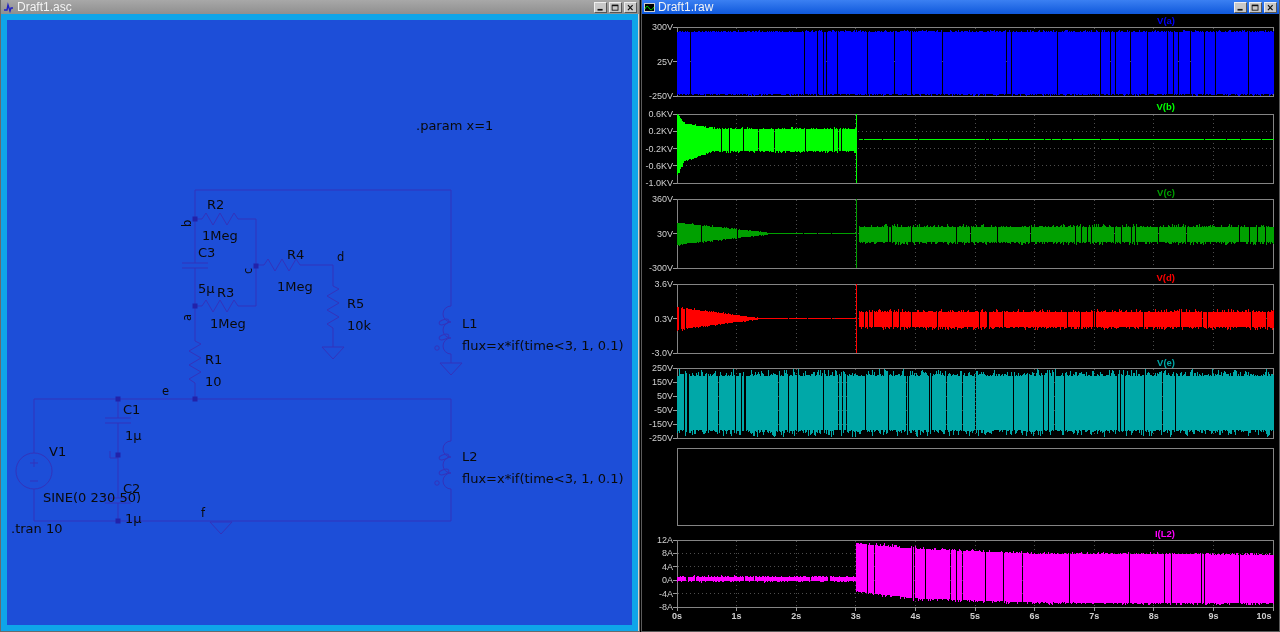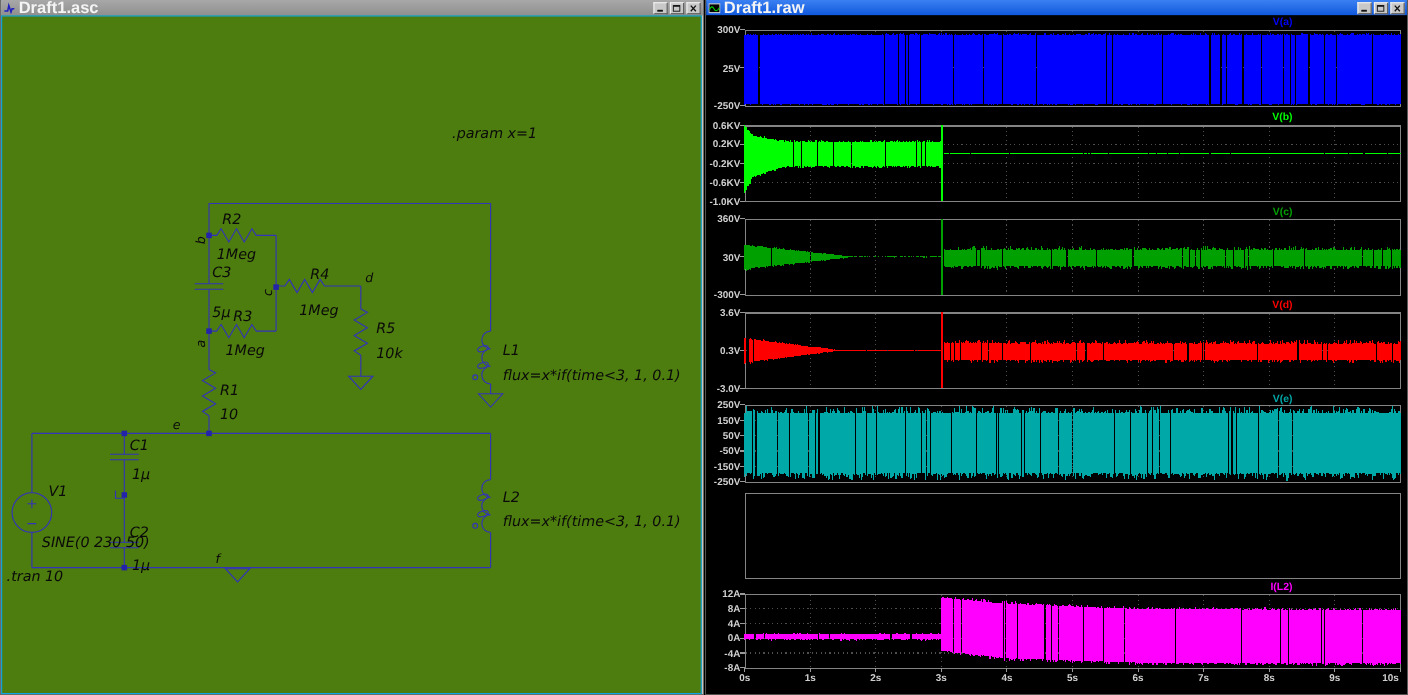--- a/index.html
+++ b/index.html
@@ -3,32 +3,32 @@
 <meta charset="utf-8">
 <style>
   * { margin:0; padding:0; box-sizing:border-box; }
   html,body { width:1280px; height:632px; overflow:hidden; background:#000; font-family:"Liberation Sans",sans-serif; }
   .window { position:absolute; top:0; height:632px; }
   #win-left  { left:0; width:640px; background:#d4d0c8; box-shadow:inset 0 0 0 1px #6a6a6a; }
   #win-right { left:641px; width:639px; background:#000; box-shadow:inset 0 0 0 1px #5a5a5a; }
   .titlebar { position:absolute; top:0; left:1px; right:1px; height:14px; display:flex; align-items:center; padding:0 2px; gap:3px; }
   .titlebar.inactive { background:linear-gradient(180deg,#a8a8a8,#8f8f8f); }
   .titlebar.active   { background:linear-gradient(180deg,#3b80f2,#0f58dc); }
-  .title-text { font-size:15px; font-weight:bold; color:#f4f4f4; flex:1 1 auto; white-space:nowrap; }
+  .title-text { font-size:12px; font-weight:normal; color:#f4f4f4; flex:1 1 auto; white-space:nowrap; }
   .win-buttons { display:flex; gap:2px; }
   .win-btn { width:13px; height:11px; background:#c8c8c8; border-top:1px solid #f0f0f0; border-left:1px solid #f0f0f0;
              border-right:1px solid #555; border-bottom:1px solid #555; position:relative; }
   .win-btn .glyph { position:absolute; inset:0; }
   .app-icon { width:11px; height:11px; flex:0 0 auto; }
   .content { position:absolute; top:14px; left:1px; width:637px; height:617px; }
-  #schematic-canvas { background:#4d7c0f; border:1px solid #0ea5e9;font-style:italic; }
+  #schematic-canvas { background:#1d4ed8; border:6px solid #0ea5e9; }
   #plot-canvas { background:#000; width:637px; }
   svg text { font-family:"DejaVu Sans",sans-serif; }
   .pane-title { position:absolute; left:133px; width:400px; text-align:right; font-size:9.5px; font-weight:bold; cursor:pointer; }
-  .ytick { position:absolute; left:0; width:31px; text-align:right; font-size:9px; font-weight:bold; color:#cfcfcf; }
+  .ytick { position:absolute; left:0; width:31px; text-align:right; font-size:9px; font-weight:normal; color:#cfcfcf; }
   .xtick { position:absolute; width:32px; text-align:center; font-size:9px; font-weight:bold; color:#cfcfcf; top:597px; }
 </style>
 </head>
 <body>
 
 <div class="window" id="win-left">
   <div class="titlebar inactive">
     <svg class="app-icon" viewBox="0 0 11 11">
       <path d="M1,8 L4,8 L5,3 L7,9 L8,6 L10,6" stroke="#2020c0" fill="none" stroke-width="1.4"></path>
     </svg>

